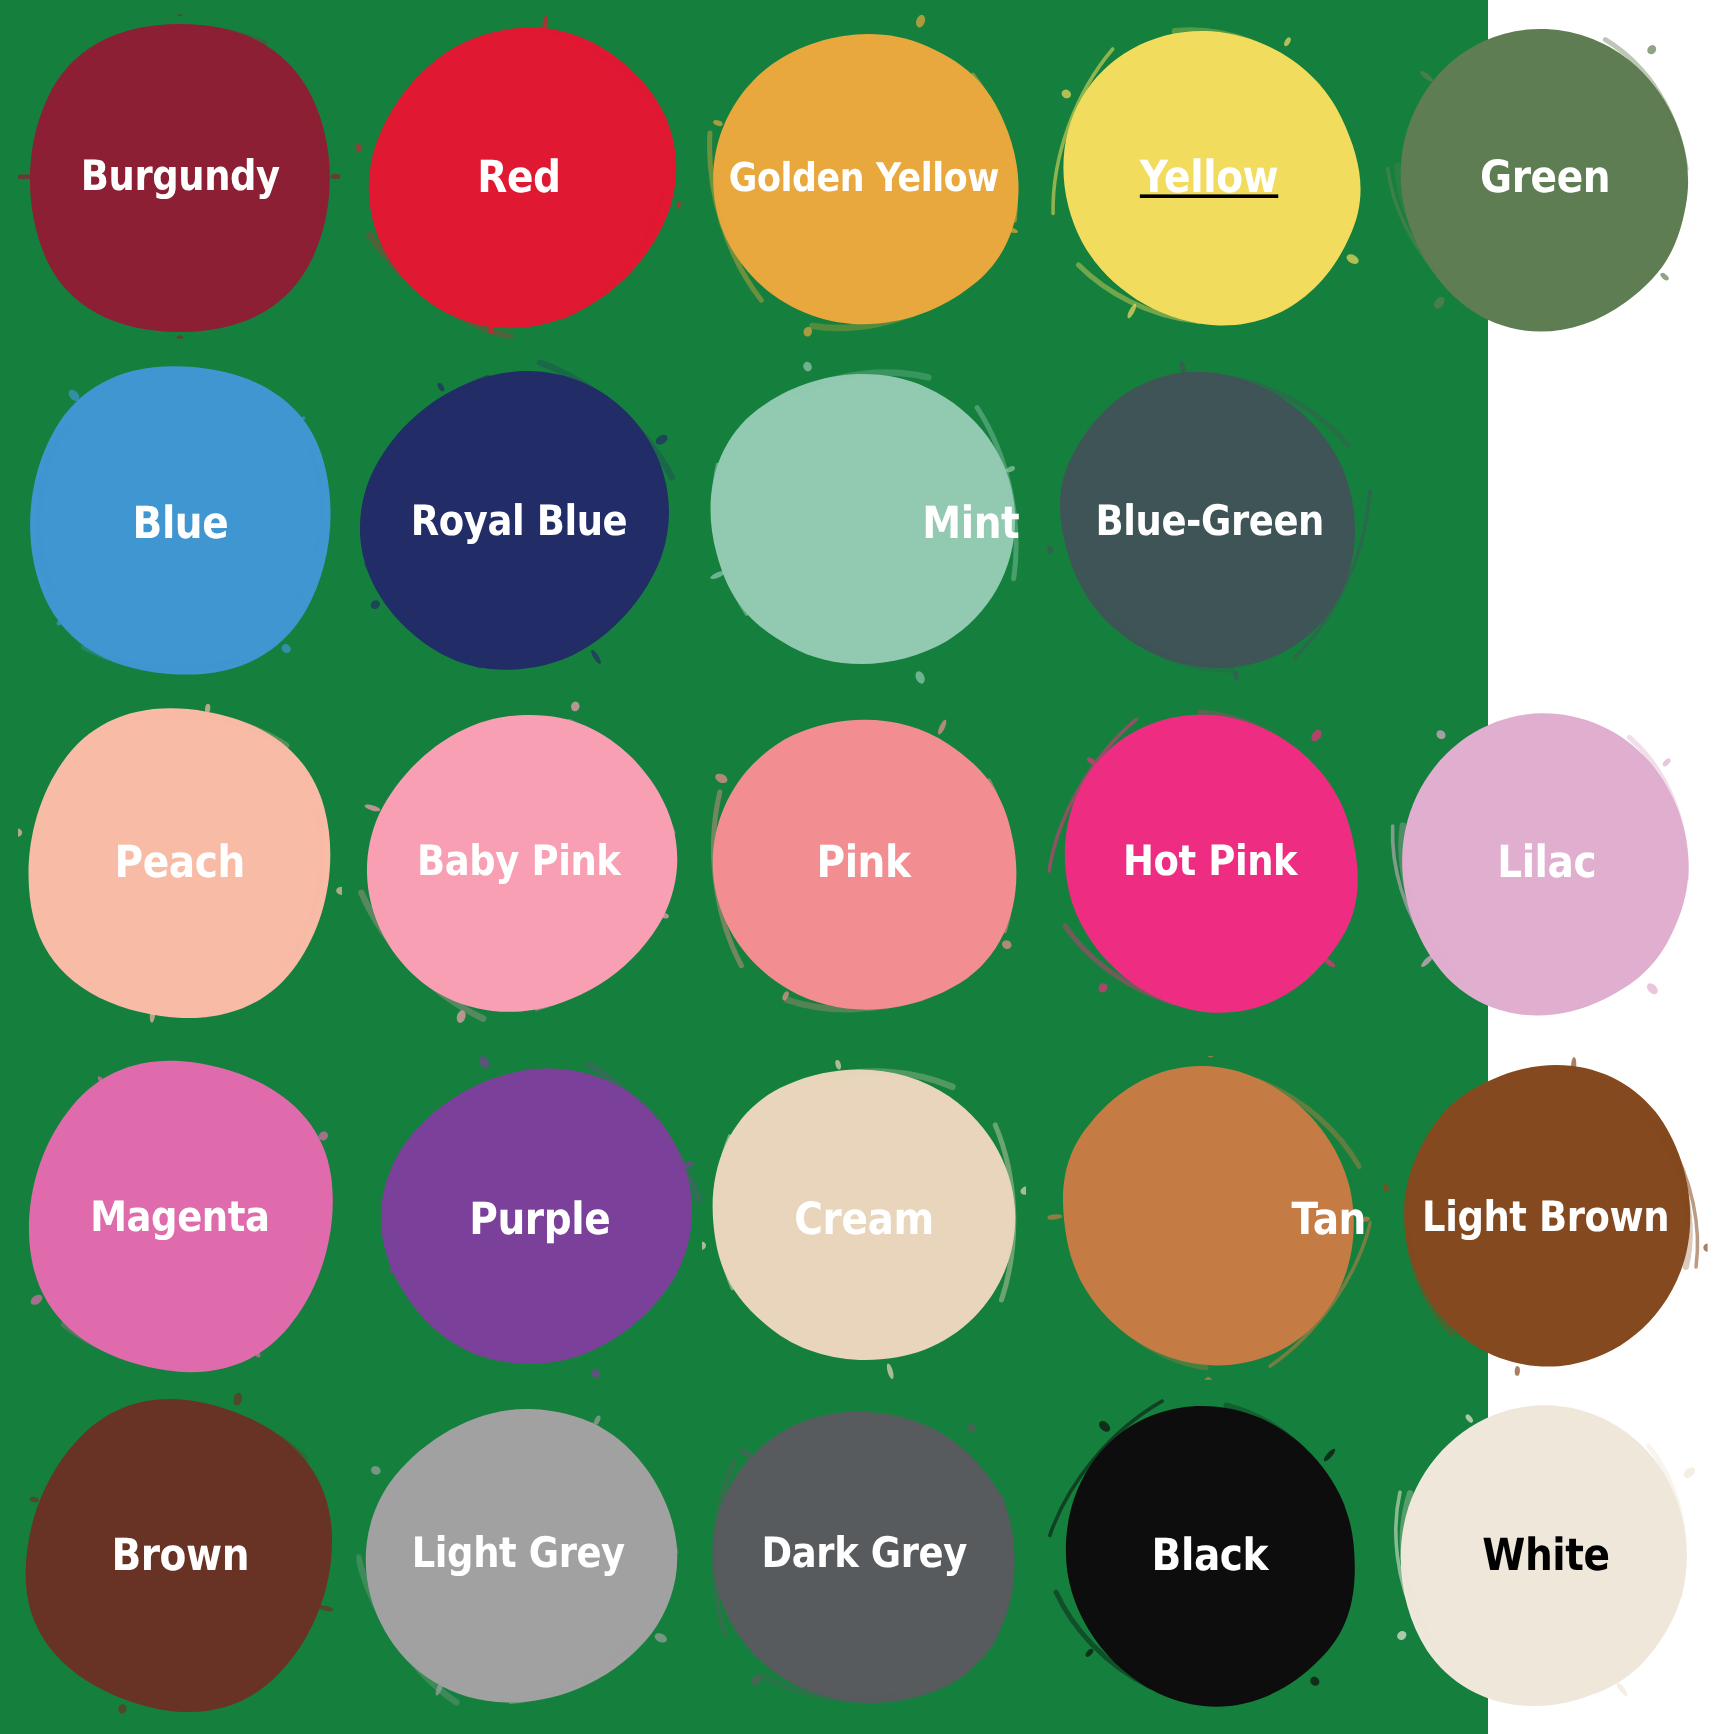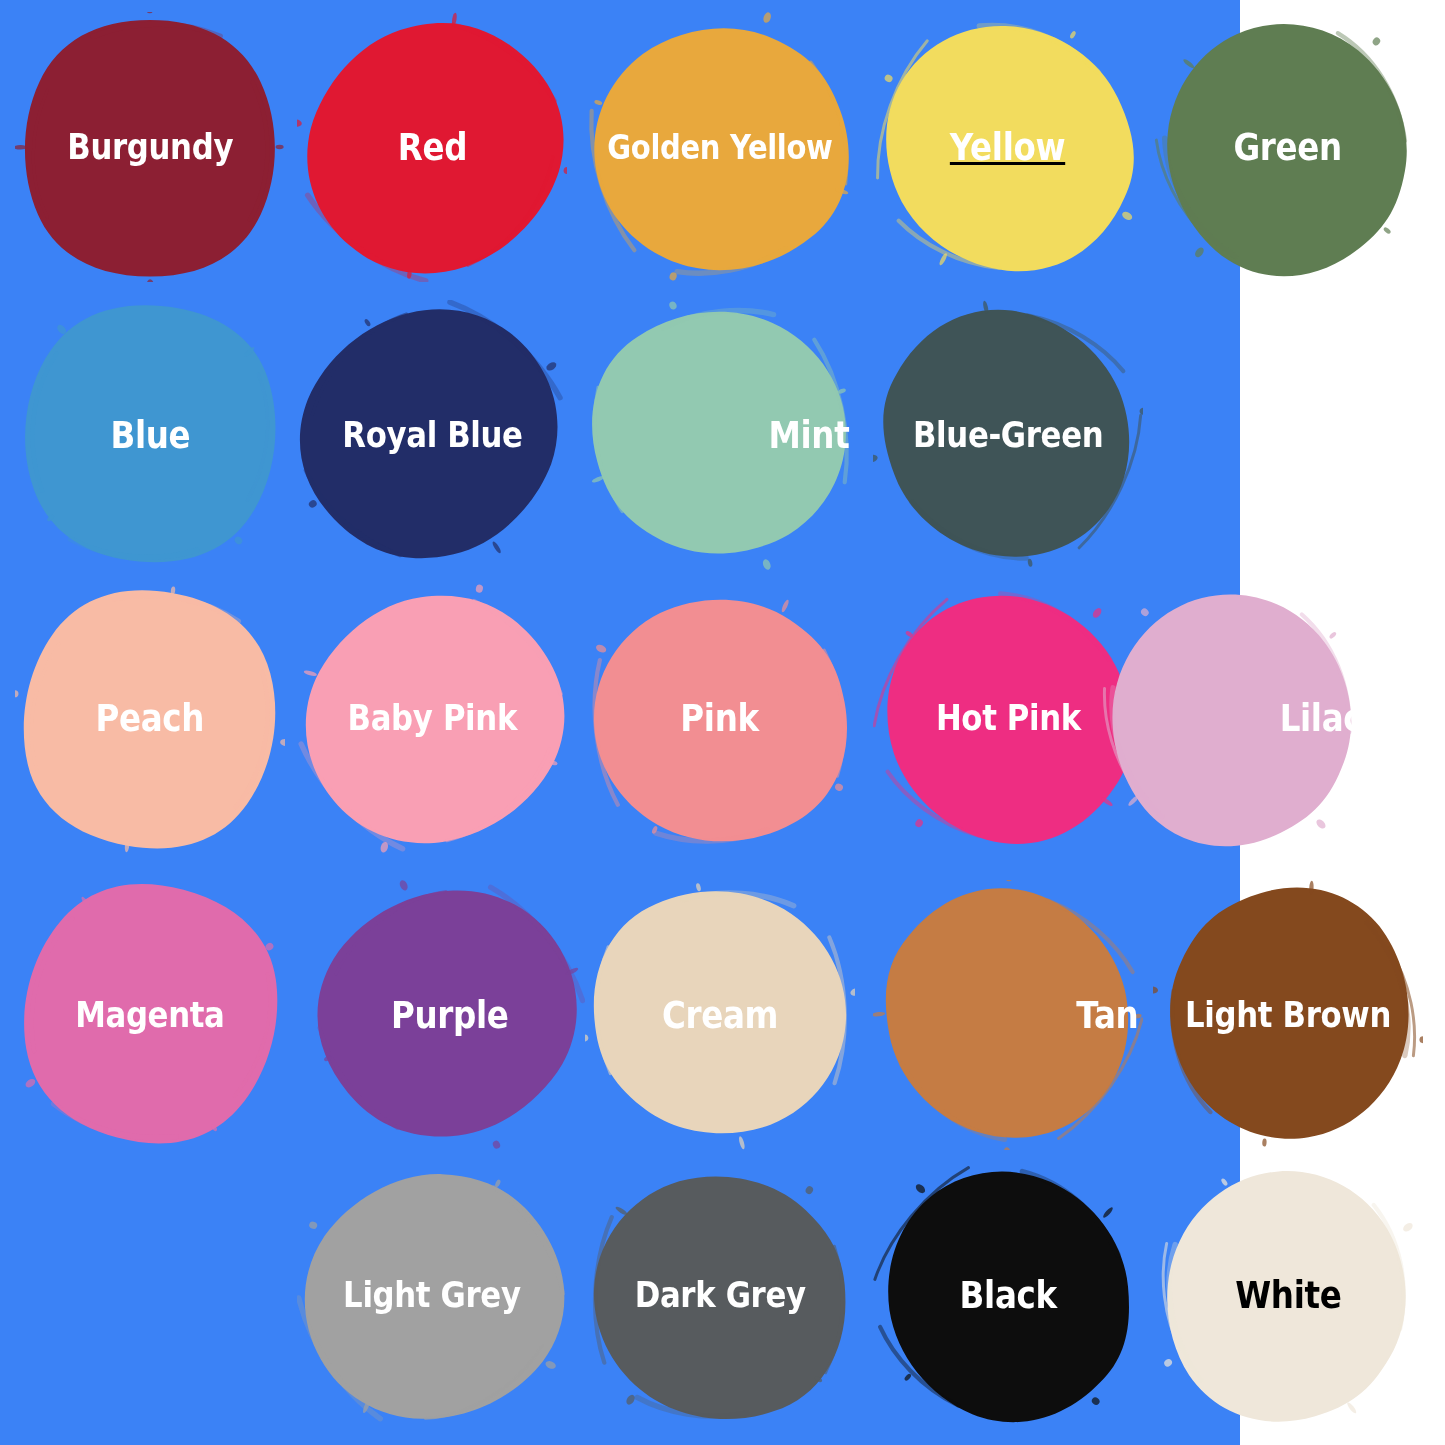--- a/index.html
+++ b/index.html
@@ -6,21 +6,21 @@
   * { margin:0; padding:0; box-sizing:border-box; }
   html, body {
     width:1445px; height:1445px;
     background:#ffffff;
     font-family:"DejaVu Sans", sans-serif;
     overflow:hidden;
   }
   #swatch-grid {
     position:relative;
     width:1240px; height:1445px;
-    background:#3b82f6;
+    background:#15803d;
   }
   .swatch {
     position:absolute;
     width:270px; height:270px;
     display:flex;
     align-items:center;
     justify-content:center;
   }
   .swatch-blob {
     position:absolute;
@@ -237,21 +237,21 @@
           <path d="M186 74 C194 104 190 134 180 156" fill="none" stroke="#EE2D82" stroke-width="3.1" stroke-linecap="round" opacity="0.42"></path>
           <path d="M24 58 C10 90 10 124 24 152" fill="none" stroke="#EE2D82" stroke-width="4.0" stroke-linecap="round" opacity="0.29"></path>
           <ellipse cx="84.4" cy="194.7" rx="3.0" ry="1.6" fill="#EE2D82" opacity="0.7" transform="rotate(95 84.4 194.7)"></ellipse>
           <ellipse cx="-0.7" cy="83.5" rx="4.0" ry="2.6" fill="#EE2D82" opacity="0.7" transform="rotate(5 -0.7 83.5)"></ellipse>
           <ellipse cx="115.4" cy="5.2" rx="5.0" ry="1.6" fill="#EE2D82" opacity="0.7" transform="rotate(94 115.4 5.2)"></ellipse>
           <ellipse cx="200.7" cy="116.3" rx="3.0" ry="2.6" fill="#EE2D82" opacity="0.7" transform="rotate(4 200.7 116.3)"></ellipse>
         </g>
       </svg>
       <span class="swatch-label sz-m" style="color: rgb(255, 255, 255);">Hot Pink</span>
     </div>
-    <div class="swatch" style="left: 1098px; top: 583px; justify-content: flex-end;">
+    <div class="swatch" style="left: 1154px; top: 583px;">
       <svg viewBox="0 0 200 200" class="swatch-blob">
         <g transform="rotate(158 100 100)">
           <path d="M99 8 C139 5 171 25 184 57 C196 89 191 129 170 156 C149 183 117 195 88 191 C57 187 29 165 18 133 C7 100 14 63 36 39 C56 17 73 10 99 8 Z" fill="#E0AECF"></path>
           <path d="M186 74 C194 104 190 134 180 156" fill="none" stroke="#E0AECF" stroke-width="2.2" stroke-linecap="round" opacity="0.55"></path>
           <path d="M24 58 C10 90 10 124 24 152" fill="none" stroke="#E0AECF" stroke-width="3.1" stroke-linecap="round" opacity="0.42"></path>
           <path d="M176 52 C192 86 190 126 174 154" fill="none" stroke="#E0AECF" stroke-width="4.0" stroke-linecap="round" opacity="0.29"></path>
           <ellipse cx="8.5" cy="129.1" rx="3.0" ry="1.6" fill="#E0AECF" opacity="0.7" transform="rotate(158 8.5 129.1)"></ellipse>
           <ellipse cx="69.0" cy="2.8" rx="4.0" ry="2.6" fill="#E0AECF" opacity="0.7" transform="rotate(67 69.0 2.8)"></ellipse>
           <ellipse cx="191.4" cy="70.8" rx="5.0" ry="1.6" fill="#E0AECF" opacity="0.7" transform="rotate(157 191.4 70.8)"></ellipse>
           <ellipse cx="131.2" cy="197.1" rx="3.0" ry="2.6" fill="#E0AECF" opacity="0.7" transform="rotate(66 131.2 197.1)"></ellipse>
@@ -327,20 +327,35 @@
           <path d="M24 58 C10 90 10 124 24 152" fill="none" stroke="#84491E" stroke-width="3.1" stroke-linecap="round" opacity="0.42"></path>
           <path d="M176 52 C192 86 190 126 174 154" fill="none" stroke="#84491E" stroke-width="4.0" stroke-linecap="round" opacity="0.29"></path>
           <ellipse cx="55.7" cy="185.2" rx="3.0" ry="1.6" fill="#84491E" opacity="0.7" transform="rotate(111 55.7 185.2)"></ellipse>
           <ellipse cx="9.5" cy="53.0" rx="4.0" ry="2.6" fill="#84491E" opacity="0.7" transform="rotate(21 9.5 53.0)"></ellipse>
           <ellipse cx="144.2" cy="14.8" rx="5.0" ry="1.6" fill="#84491E" opacity="0.7" transform="rotate(110 144.2 14.8)"></ellipse>
           <ellipse cx="190.6" cy="146.9" rx="3.0" ry="2.6" fill="#84491E" opacity="0.7" transform="rotate(20 190.6 146.9)"></ellipse>
         </g>
       </svg>
       <span class="swatch-label sz-m" style="color: rgb(255, 255, 255);">Light Brown</span>
     </div>
+    <div class="swatch" style="left: 15px; top: 1160px;">
+      <svg viewBox="0 0 200 200" class="swatch-blob">
+        <g transform="rotate(20 100 100)">
+          <path d="M100 6 C140 6 168 22 182 52 C196 82 196 120 182 150 C168 180 140 196 100 196 C60 196 30 180 17 150 C4 120 4 82 18 52 C32 22 60 6 100 6 Z" fill="#683325"></path>
+          <path d="M24 58 C10 90 10 124 24 152" fill="none" stroke="#683325" stroke-width="2.2" stroke-linecap="round" opacity="0.55"></path>
+          <path d="M176 52 C192 86 190 126 174 154" fill="none" stroke="#683325" stroke-width="3.1" stroke-linecap="round" opacity="0.42"></path>
+          <path d="M58 18 C88 6 124 6 152 18" fill="none" stroke="#683325" stroke-width="4.0" stroke-linecap="round" opacity="0.29"></path>
+          <ellipse cx="4.0" cy="99.2" rx="3.0" ry="1.6" fill="#683325" opacity="0.7" transform="rotate(174 4.0 99.2)"></ellipse>
+          <ellipse cx="100.8" cy="-2.0" rx="4.0" ry="2.6" fill="#683325" opacity="0.7" transform="rotate(83 100.8 -2.0)"></ellipse>
+          <ellipse cx="196.0" cy="100.7" rx="5.0" ry="1.6" fill="#683325" opacity="0.7" transform="rotate(173 196.0 100.7)"></ellipse>
+          <ellipse cx="99.3" cy="202.0" rx="3.0" ry="2.6" fill="#683325" opacity="0.7" transform="rotate(82 99.3 202.0)"></ellipse>
+        </g>
+      </svg>
+      <span class="swatch-label sz-s" style="color: rgb(255, 255, 255);">Brown</span>
+    </div>
     <div class="swatch" style="left: 297px; top: 1160px;">
       <svg viewBox="0 0 200 200" class="swatch-blob">
         <g transform="rotate(57 100 100)">
           <path d="M101 5 C145 4 174 26 186 58 C197 90 192 128 173 156 C154 184 124 197 95 195 C62 193 33 174 20 143 C8 112 10 72 29 45 C48 18 72 6 101 5 Z" fill="#A1A1A1"></path>
           <path d="M176 52 C192 86 190 126 174 154" fill="none" stroke="#A1A1A1" stroke-width="2.2" stroke-linecap="round" opacity="0.55"></path>
           <path d="M58 18 C88 6 124 6 152 18" fill="none" stroke="#A1A1A1" stroke-width="3.1" stroke-linecap="round" opacity="0.42"></path>
           <path d="M48 184 C82 196 124 195 156 182" fill="none" stroke="#A1A1A1" stroke-width="4.0" stroke-linecap="round" opacity="0.29"></path>
           <ellipse cx="57.2" cy="14.1" rx="3.0" ry="1.6" fill="#A1A1A1" opacity="0.7" transform="rotate(57 57.2 14.1)"></ellipse>
           <ellipse cx="191.3" cy="54.5" rx="4.0" ry="2.6" fill="#A1A1A1" opacity="0.7" transform="rotate(146 191.3 54.5)"></ellipse>
           <ellipse cx="142.9" cy="185.9" rx="5.0" ry="1.6" fill="#A1A1A1" opacity="0.7" transform="rotate(56 142.9 185.9)"></ellipse>

